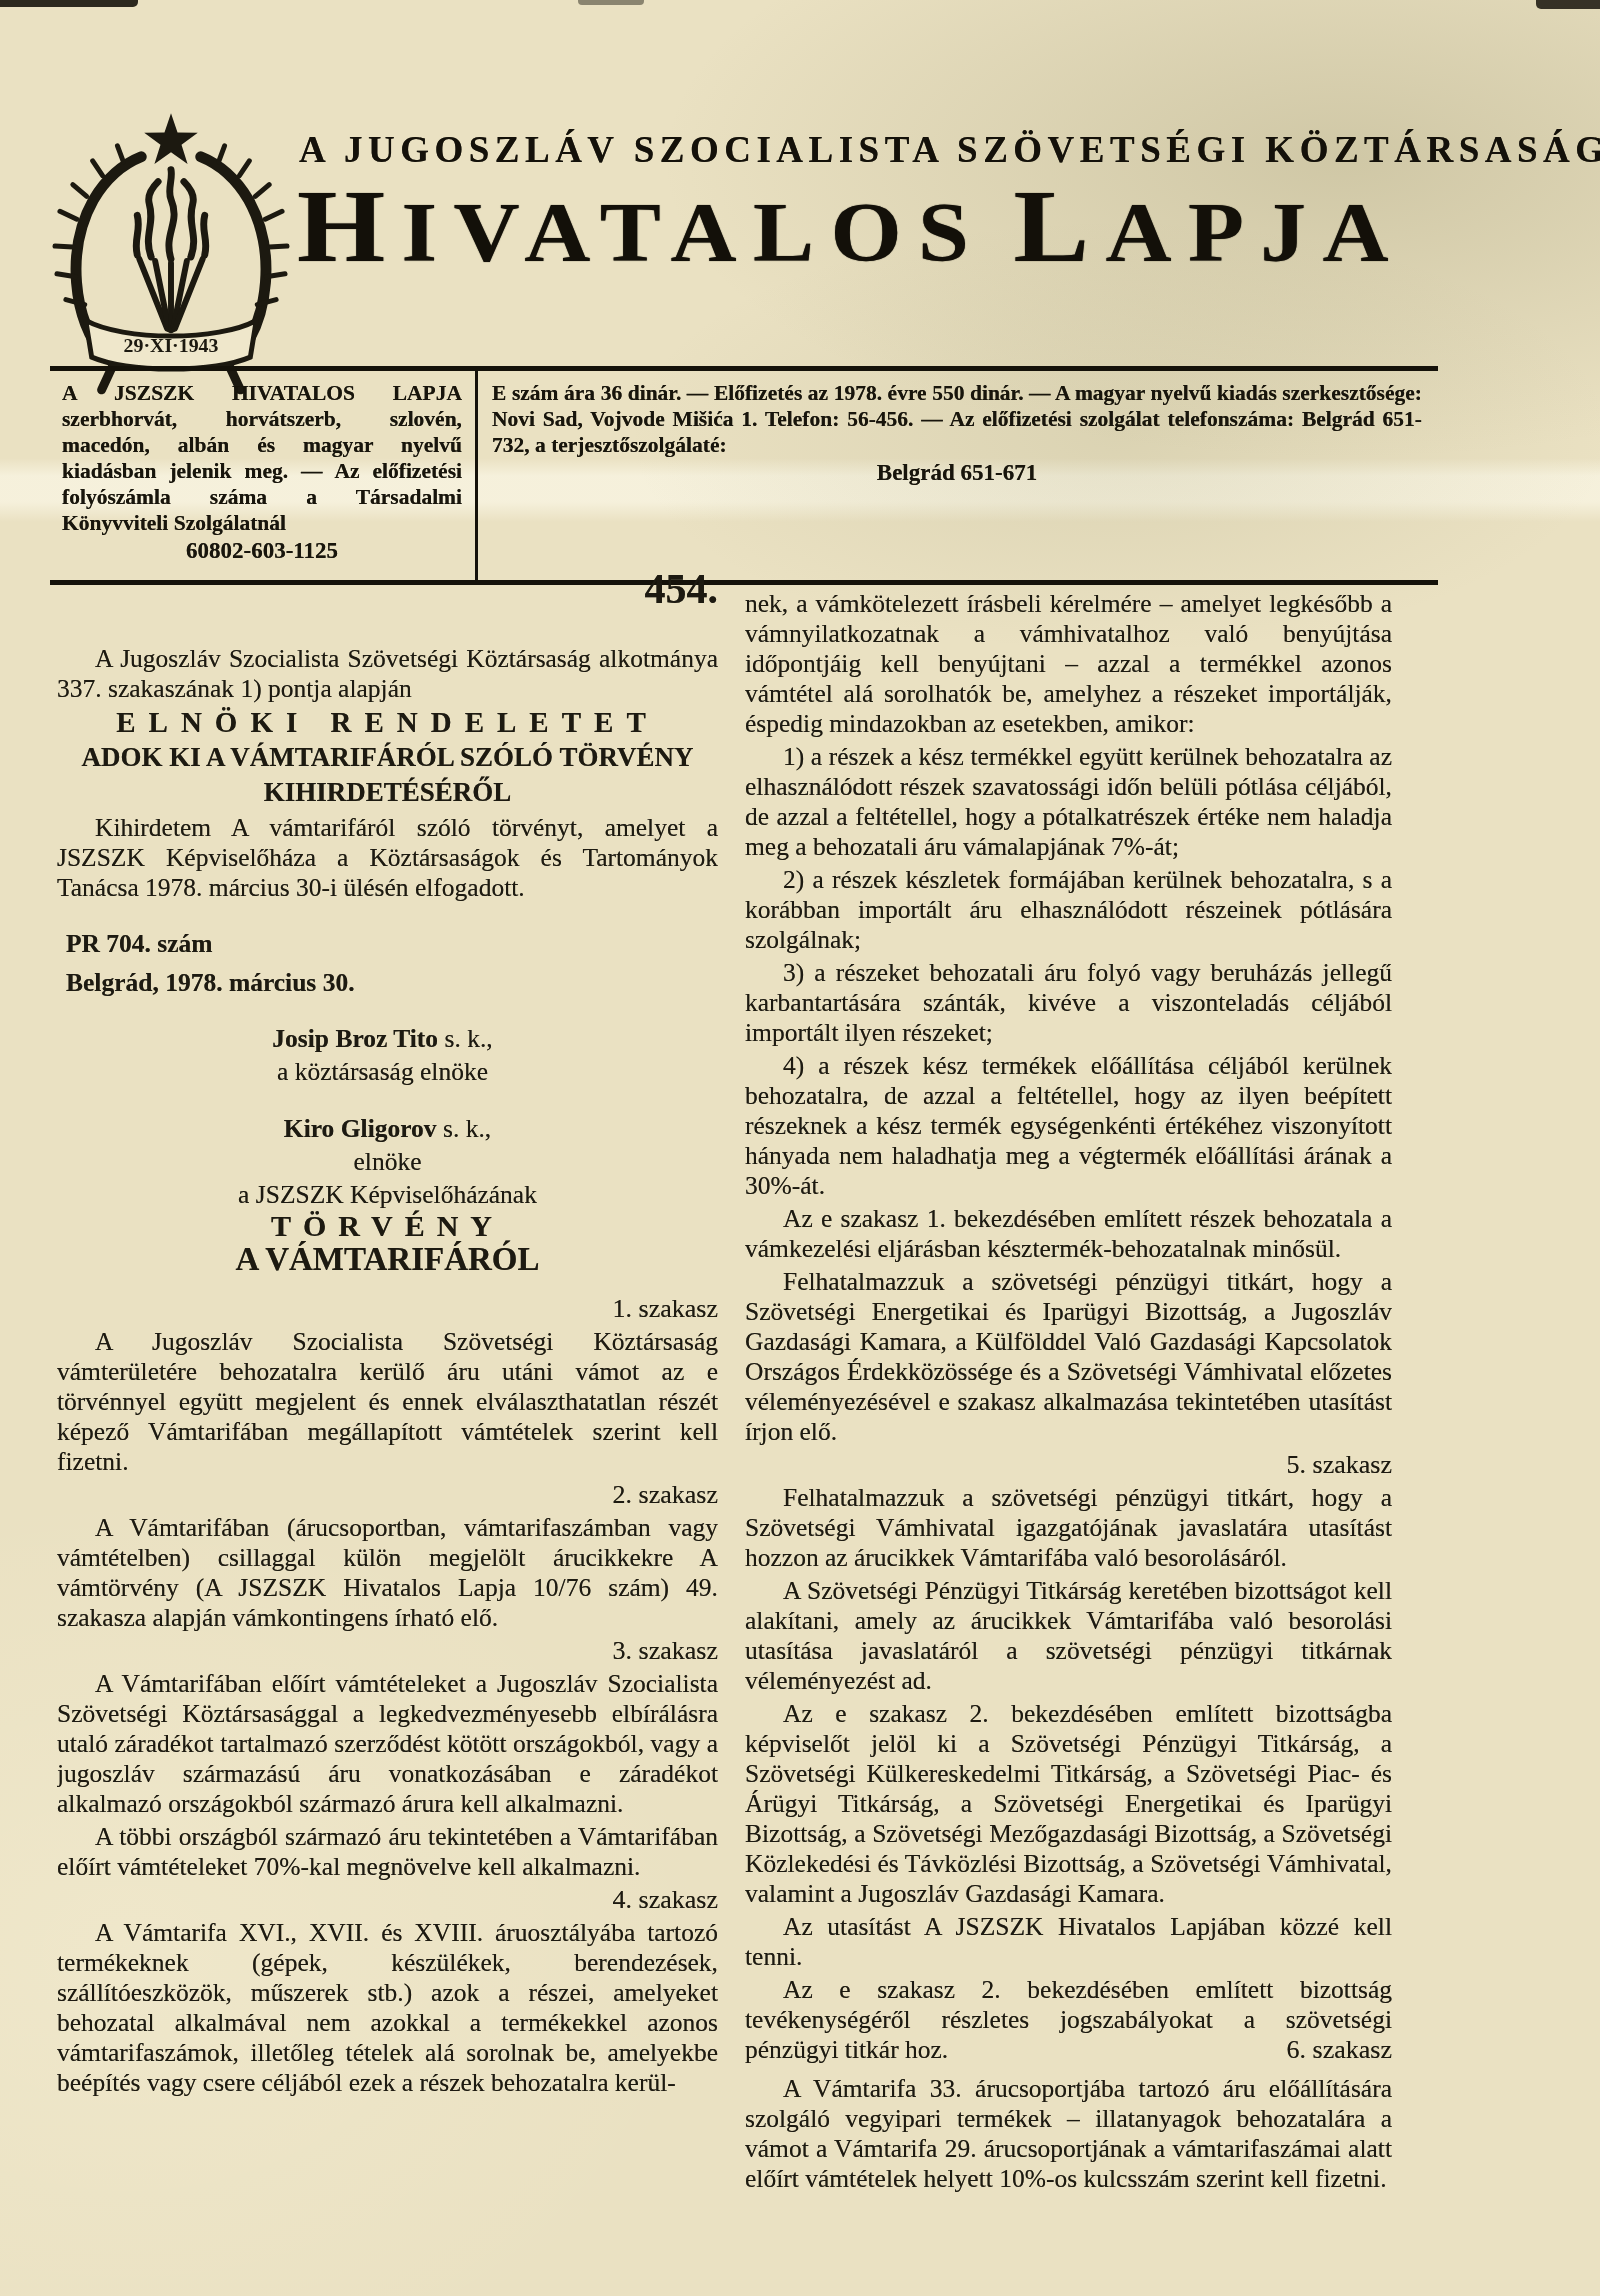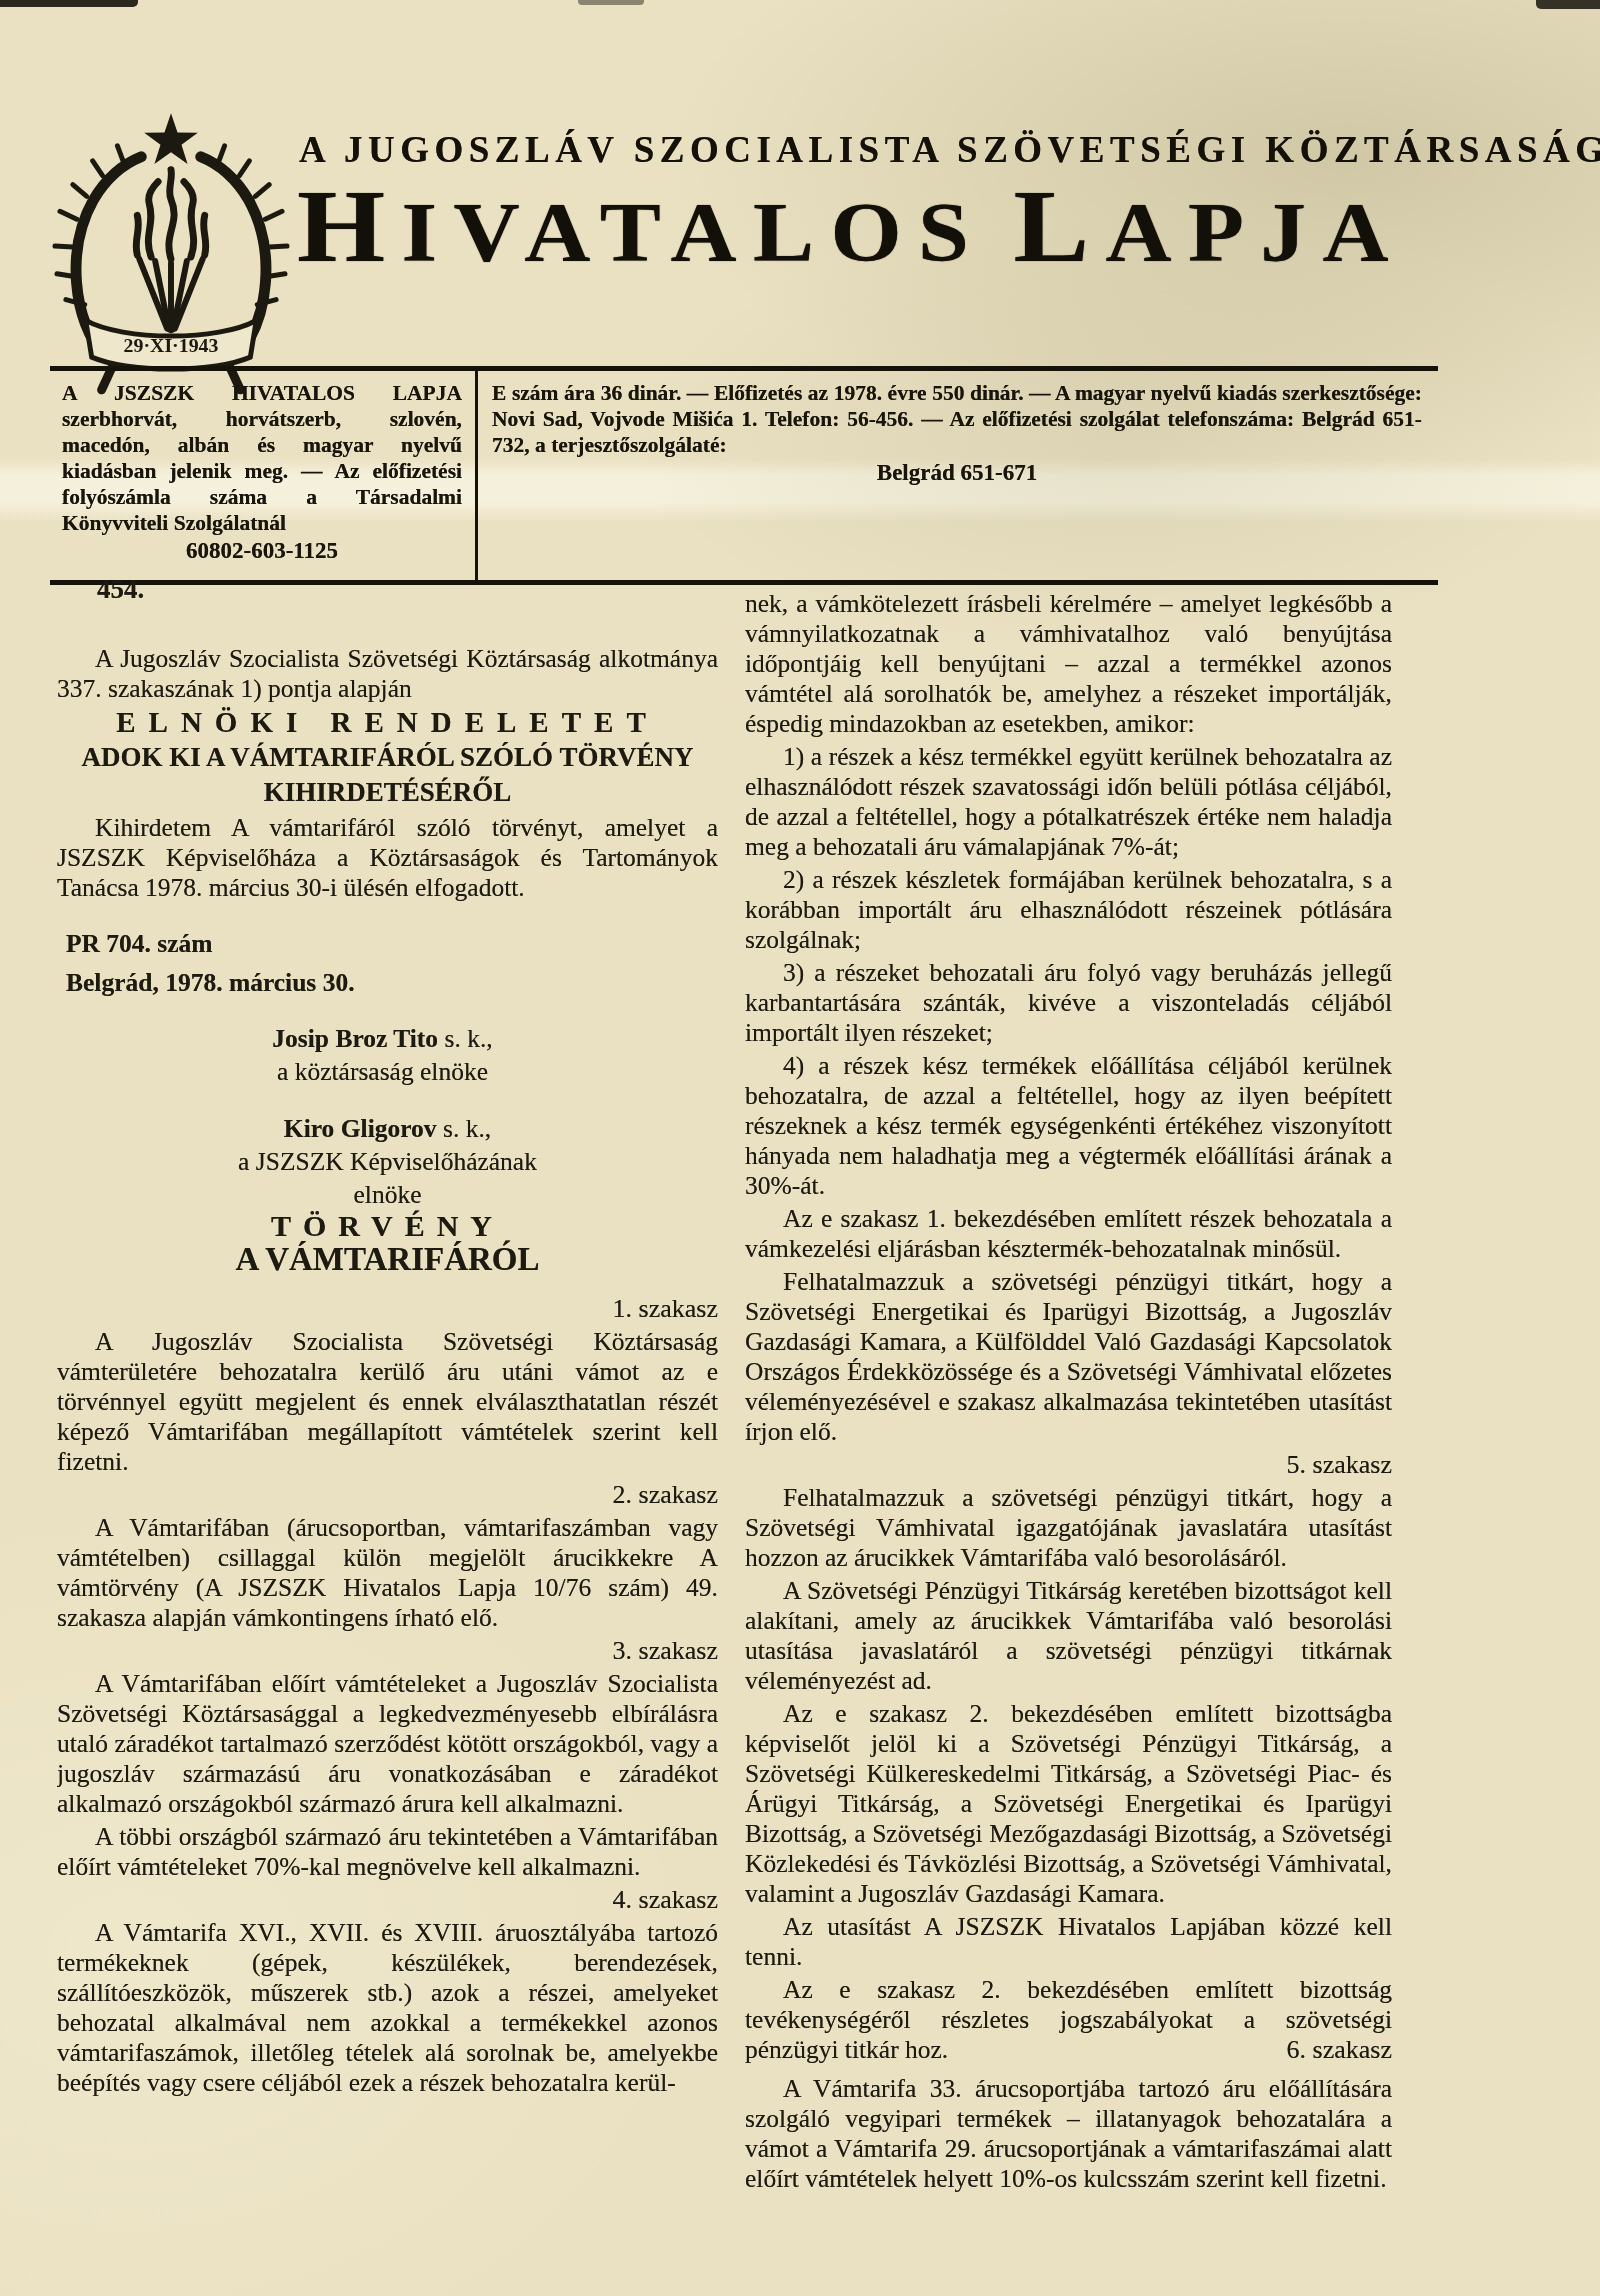--- a/index.html
+++ b/index.html
@@ -58,21 +58,21 @@
   .issue-volume { font-weight:bold; font-size:27px; color:#18150c; }
 
   
   .col { position:absolute; top:572px; font-size:25.5px; line-height:30px;
          text-align:justify; hyphens:auto; color:#1d1a11; height:1720px; overflow:hidden;
          text-shadow:0 0 .35px rgba(29,26,17,.6); }
   .col-left  { left:57px;  width:661px; }
   .col-right { left:745px; width:647px; top:589px; }
   .col p { margin:0 0 3px 0; }
   .col p.ind { text-indent:38px; }
-  .art-num { font-weight:bold; font-size:27px; margin:2px 0 40px 40px; text-align:left; }
+  .art-num { font-weight:bold; font-size:42px; margin:2px 0 40px 40px; text-align:right; }
   .h-decree { text-align:center; font-weight:bold; font-size:29px; letter-spacing:13px;
               margin:30px 0 26px; text-indent:0; }
   .h-sub    { text-align:center; font-weight:bold; font-size:27px; line-height:35px;
               margin:0 0 26px; text-indent:0; }
   .p-plain  { text-indent:0 !important; }
   .refblock p { margin:9px;font-weight:bold; }
   .refblock { margin-top:26px; }
   .sig1 { margin-top:24px; text-align:center; padding-right:10px; line-height:33px; }
   .sig2 { margin-top:24px; text-align:center; line-height:33px; }
   .sig-name { font-weight:bold; }
@@ -157,22 +157,22 @@
     <div class="refblock">
       <p class="p-plain">PR 704. szám</p>
       <p class="p-plain">Belgrád, 1978. március 30.</p>
     </div>
     <div class="sig1">
       <div><span class="sig-name">Josip Broz Tito</span><span> s. k.,</span></div>
       <div>a köztársaság elnöke</div>
     </div>
     <div class="sig2">
       <div><span class="sig-name">Kiro Gligorov</span><span> s. k.,</span></div>
+      <div>elnöke</div>
       <div>a JSZSZK Képviselőházának</div>
-      <div>elnöke</div>
     </div>
     <p class="h-law">TÖRVÉNY</p>
     <p class="h-lawtitle">A VÁMTARIFÁRÓL</p>
 
     <p class="sec-head first">1. szakasz</p>
     <p class="ind">A Jugoszláv Szocialista Szövetségi Köztársaság vámterületére behozatalra kerülő áru utáni vámot az e törvénnyel együtt megjelent és ennek elválaszthatatlan részét képező Vámtarifában megállapított vámtételek szerint kell fizetni.</p>
 
     <p class="sec-head">2. szakasz</p>
     <p class="ind">A Vámtarifában (árucsoportban, vámtarifaszámban vagy vámtételben) csillaggal külön megjelölt árucikkekre A vámtörvény (A JSZSZK Hivatalos Lapja 10/76 szám) 49. szakasza alapján vámkontingens írható elő.</p>
 

